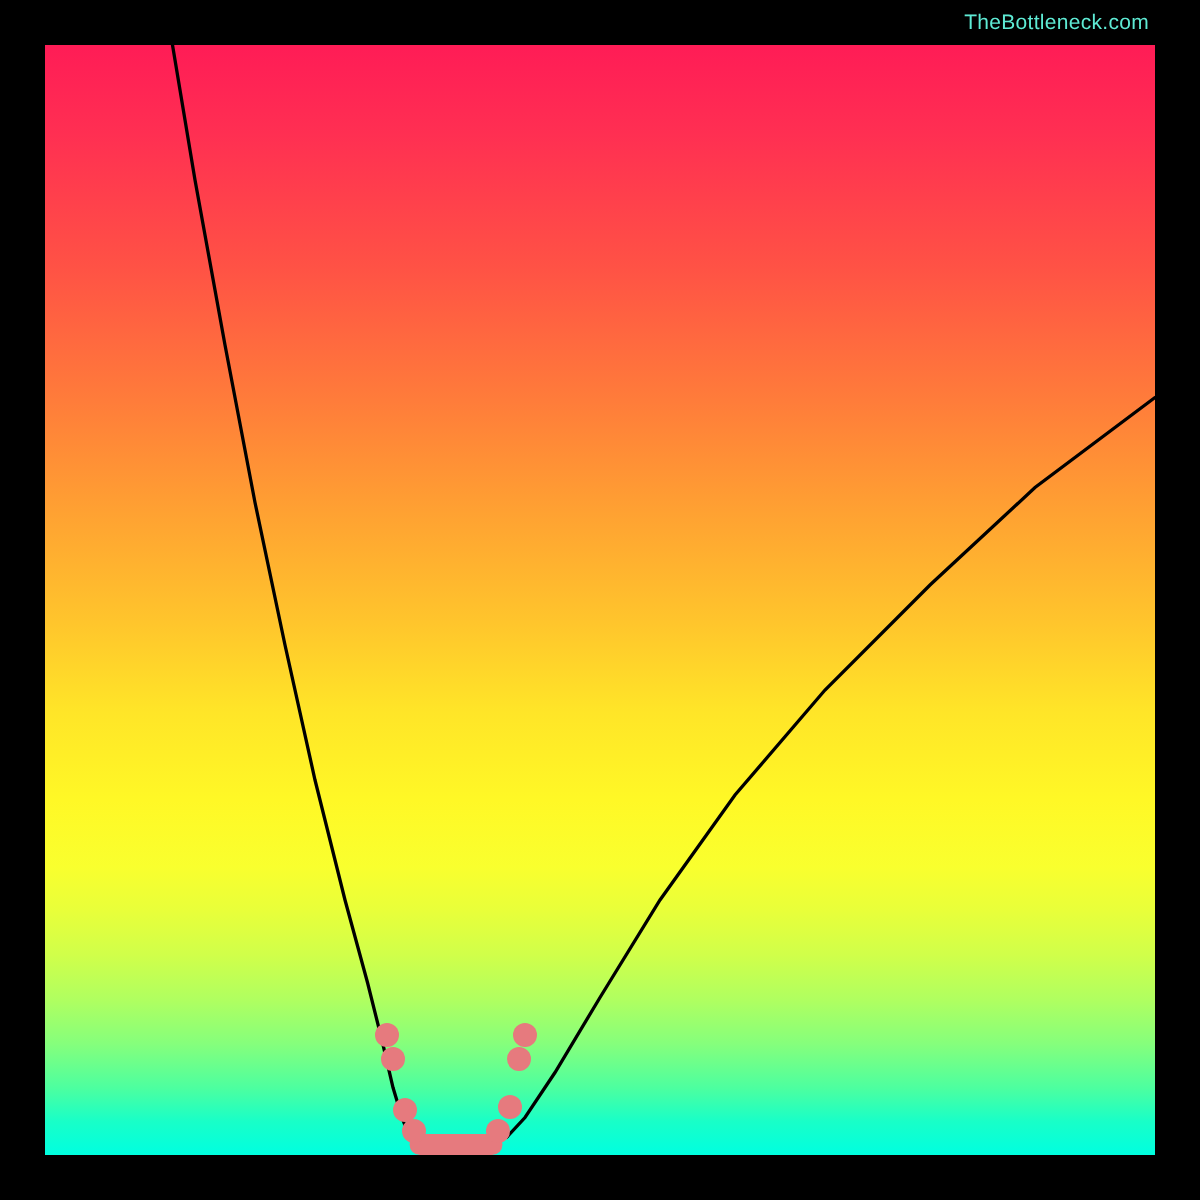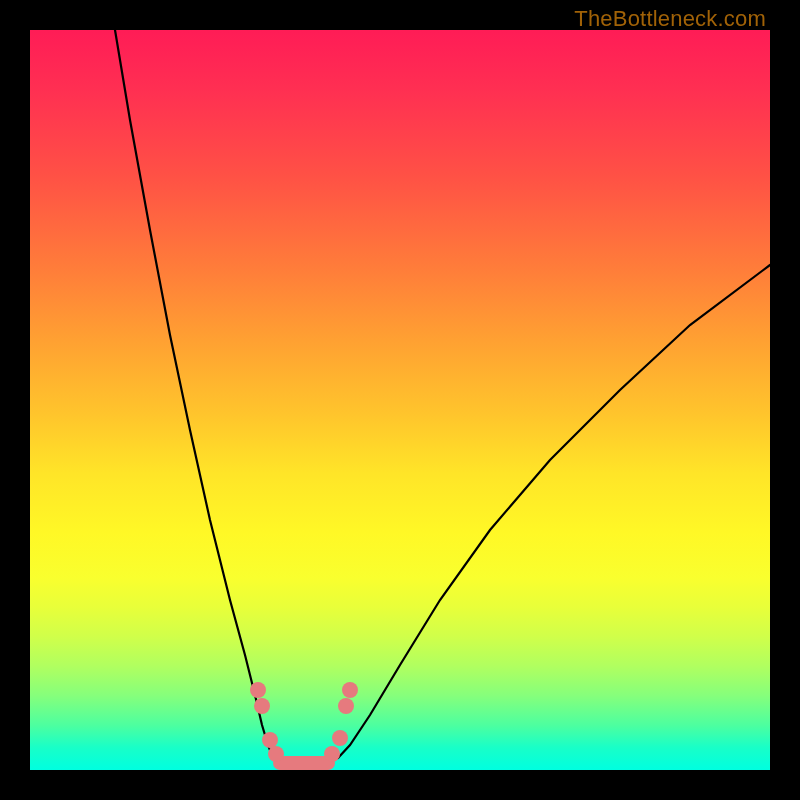--- a/index.html
+++ b/index.html
@@ -33,22 +33,22 @@
       #85ff7c 90%,
       #4cffa0 94%,
       #18ffc8 97%,
       #00ffe0 100%
     );
   }
   .watermark {
     position: absolute;
     top: 6px;
     right: 34px;
-    color: #a16207;
-    font-size: 22px;
+    color: #5eead4;
+    font-size: 14px;
     font-weight: 400;
     letter-spacing: 0.2px;
   }
   svg.curve {
     position: absolute;
     left: 0;
     top: 0;
     width: 740px;
     height: 740px;
     overflow: visible;

